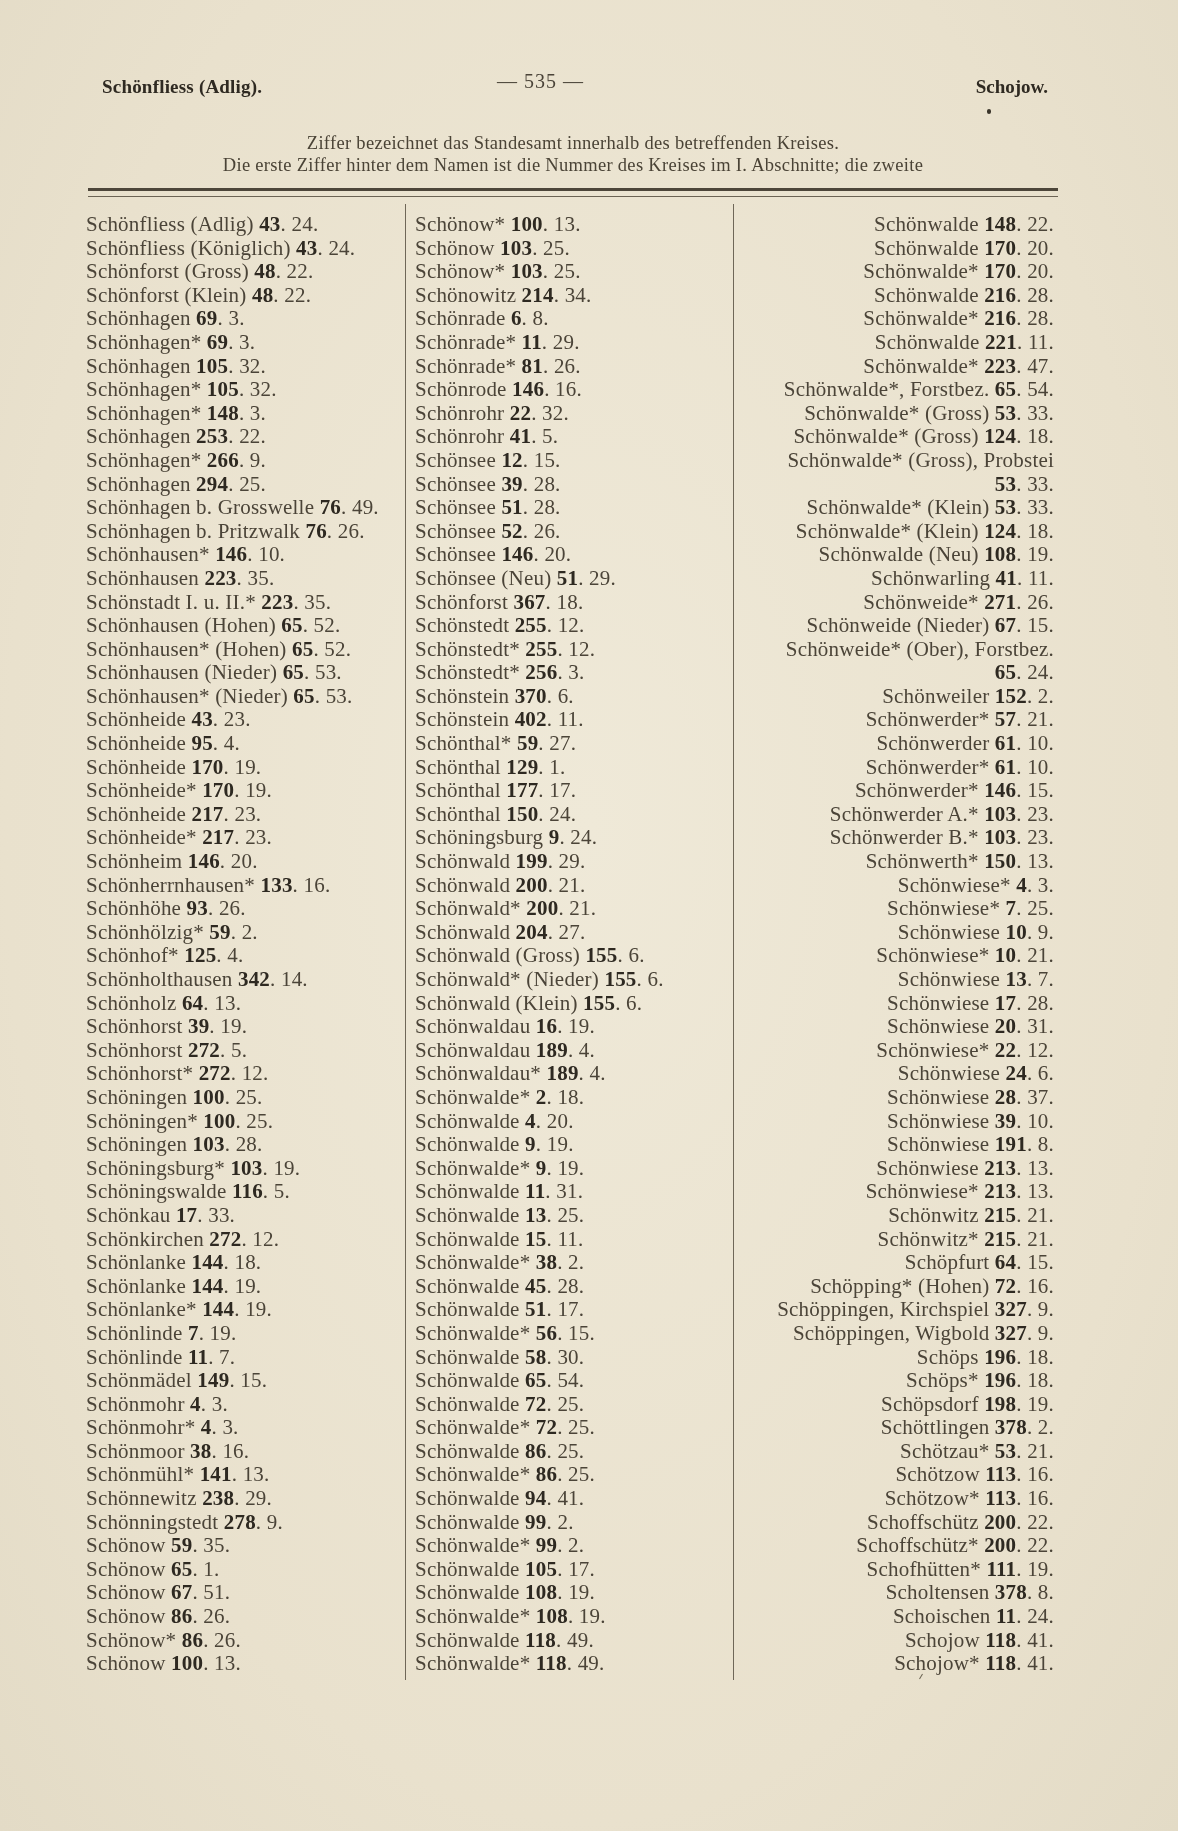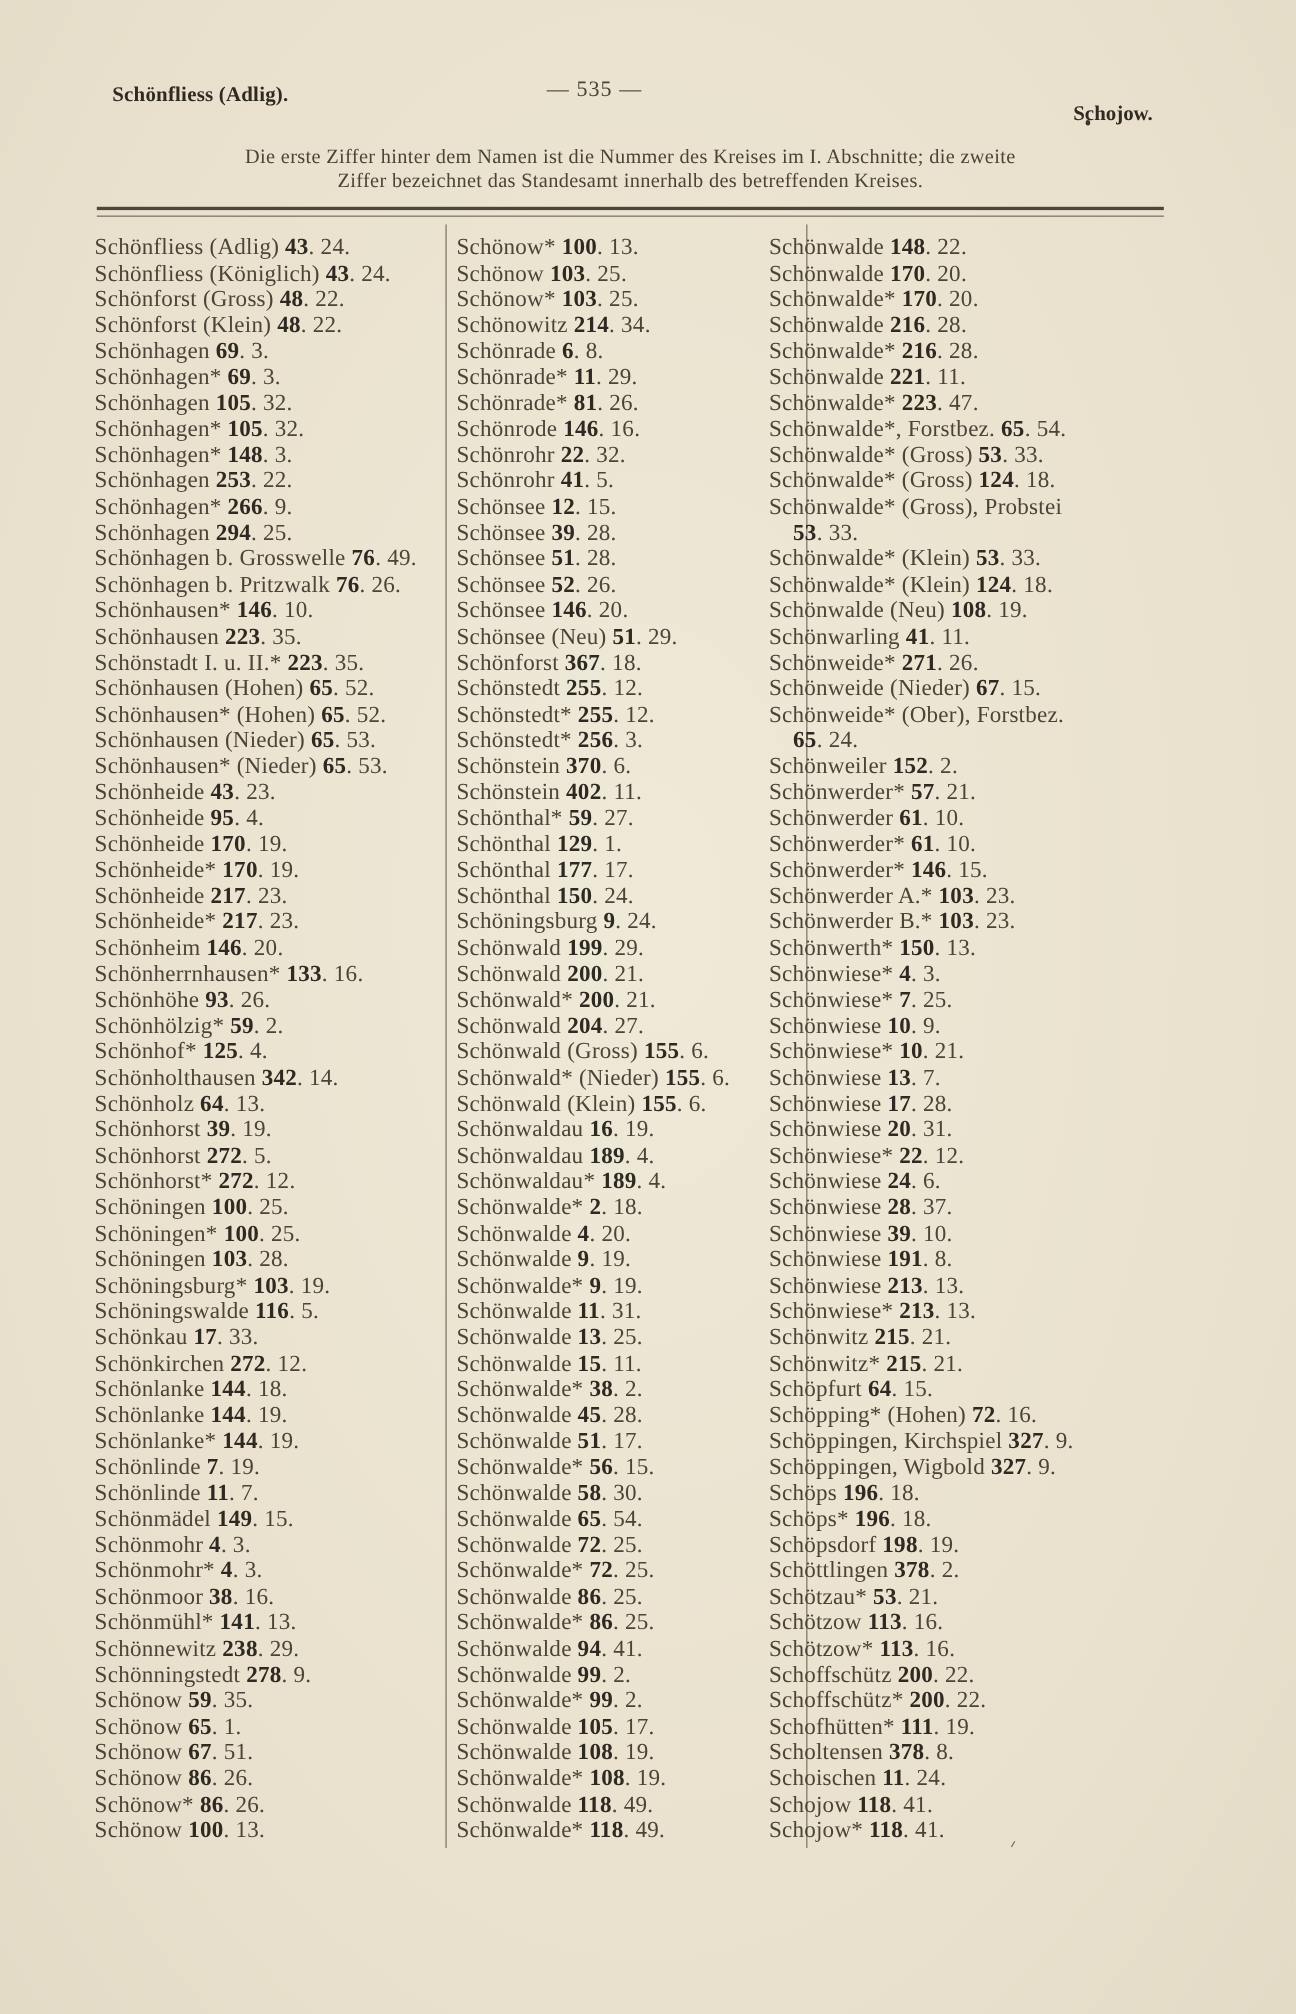--- a/index.html
+++ b/index.html
@@ -23,21 +23,21 @@
     top: 70px;
     left: 102px;
     right: 130px;
     height: 30px;
     font-size: 19px;
     font-weight: bold;
     color: #2f2a22;
   }
   .running-head .left { position: absolute; left: 0; top: 6px; letter-spacing: 0.2px; }
   .running-head .center { position: absolute; left: 395px; top: 0; font-weight: normal; font-size: 20px; color: #4a4338; letter-spacing: 1px; }
-  .running-head .right { position: absolute; right: 0; top: 23px; }
+  .running-head .right { position: absolute; right: 0; top: 6px; }
   .dot-mark {
     position: absolute; left: 987px; top: 109px; width: 4px; height: 5px; background: #3a342a; border-radius: 2px;
   }
   .intro {
     position: absolute;
     top: 132px;
     left: 88px;
     width: 970px;
     text-align: center;
     font-size: 18.5px;
@@ -68,38 +68,38 @@
     color: #4b4438;
     letter-spacing: 0.2px;
   }
   .column .entry { white-space: nowrap; }
   .column .entry .name { }
   .column .entry .k { font-weight: bold; color: #2e2921; }
   .column .entry .s { }
   .column .entry.cont { padding-left: 22px; }
   #col-left { left: 86px; width: 320px; }
   #col-mid { left: 415px; width: 320px; }
-  #col-right { left: 699px; width: 330px; }
+  #col-right { left: 724px; width: 330px; text-align: right; }
   .tick-mark { position:absolute; left: 918px; top: 1676px; width: 6px; height: 1px; background:#6a6252; transform: rotate(-60deg); }
 </style>
 </head>
 <body>
 
 <div class="page">
 
   <div class="running-head">
     <span class="left">Schönfliess (Adlig).</span>
     <span class="center">— 535 —</span>
     <span class="right">Schojow.</span>
   </div>
   <div class="dot-mark"></div>
 
   <div class="intro">
+    <div>Ziffer bezeichnet das Standesamt innerhalb des betreffenden Kreises.</div>
     <div>Die erste Ziffer hinter dem Namen ist die Nummer des Kreises im I. Abschnitte; die zweite</div>
-    <div>Ziffer bezeichnet das Standesamt innerhalb des betreffenden Kreises.</div>
   </div>
 
   <div class="rule-thick"></div>
   <div class="rule-thin"></div>
 
   <div class="col-divider" style="left:405px; top:204px; height:1476px;"></div>
   <div class="col-divider" style="left:733px; top:204px; height:1476px;"></div>
 
   <div class="column" id="col-left">
       <div class="entry"><span class="name">Schönfliess (Adlig)</span> <span class="k">43</span>. <span class="s">24</span>.</div>

